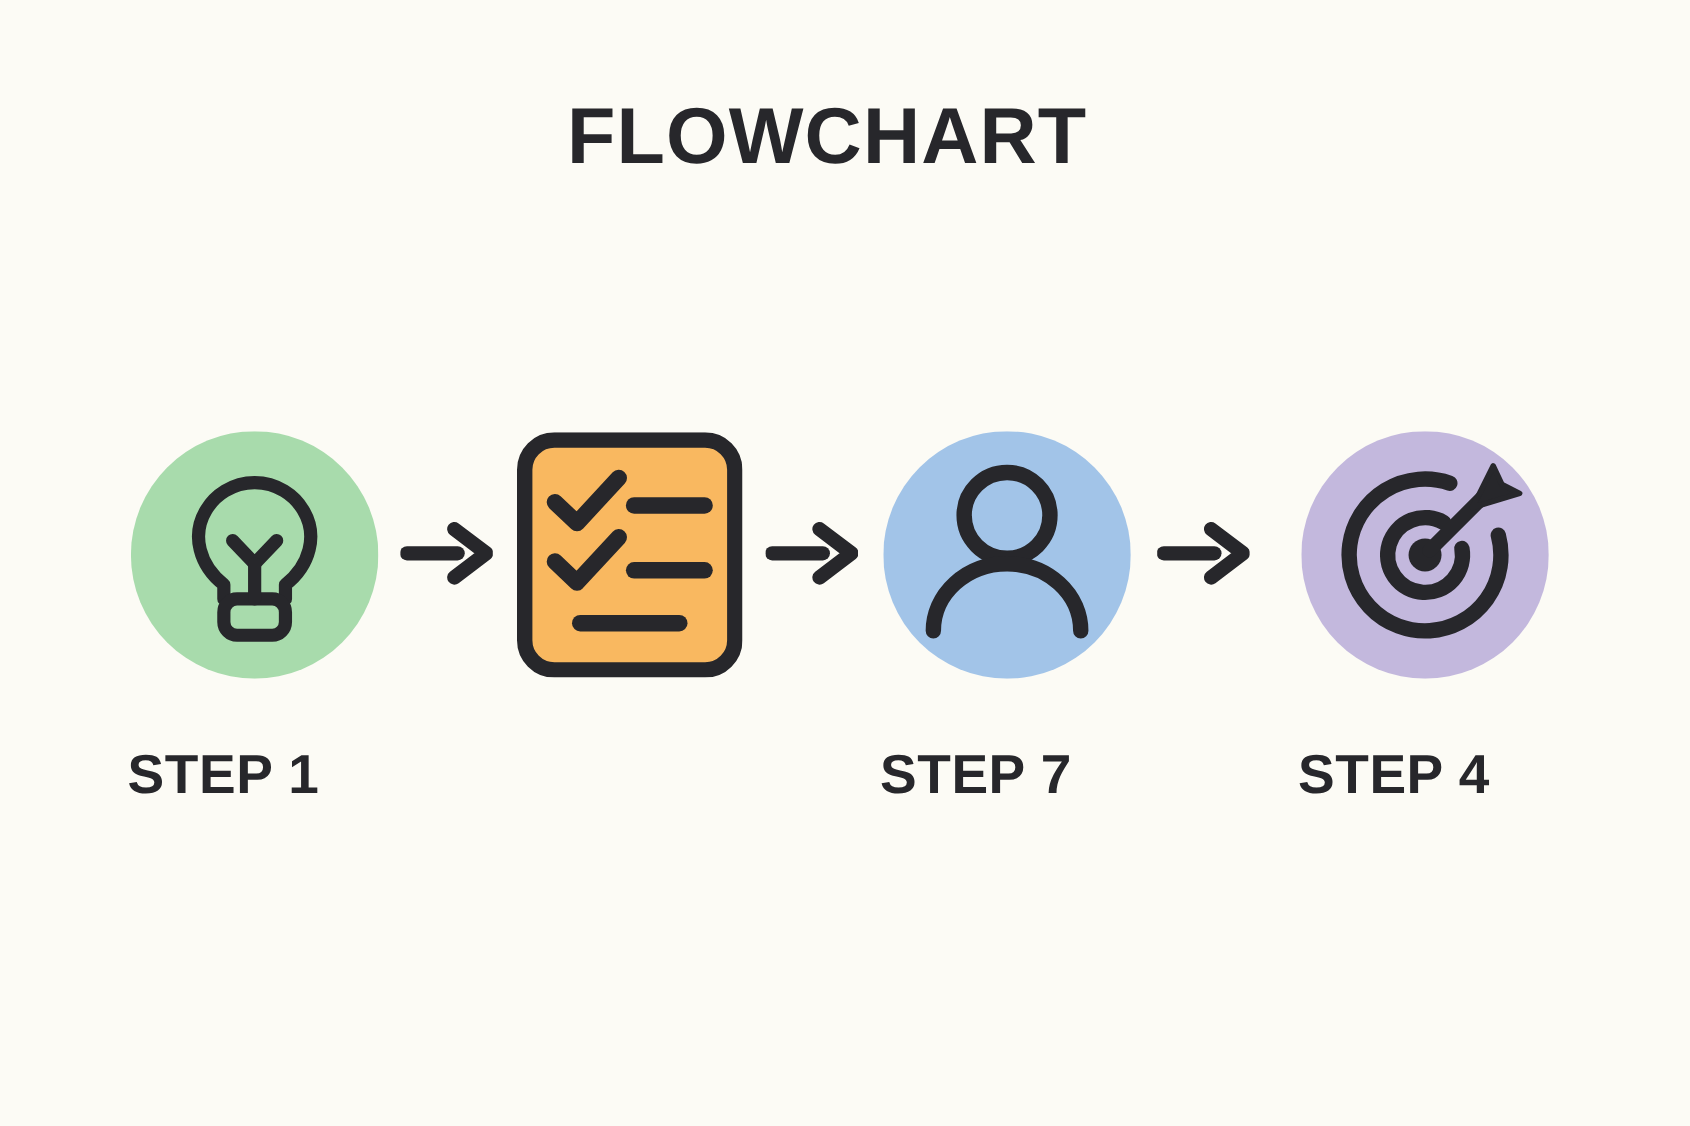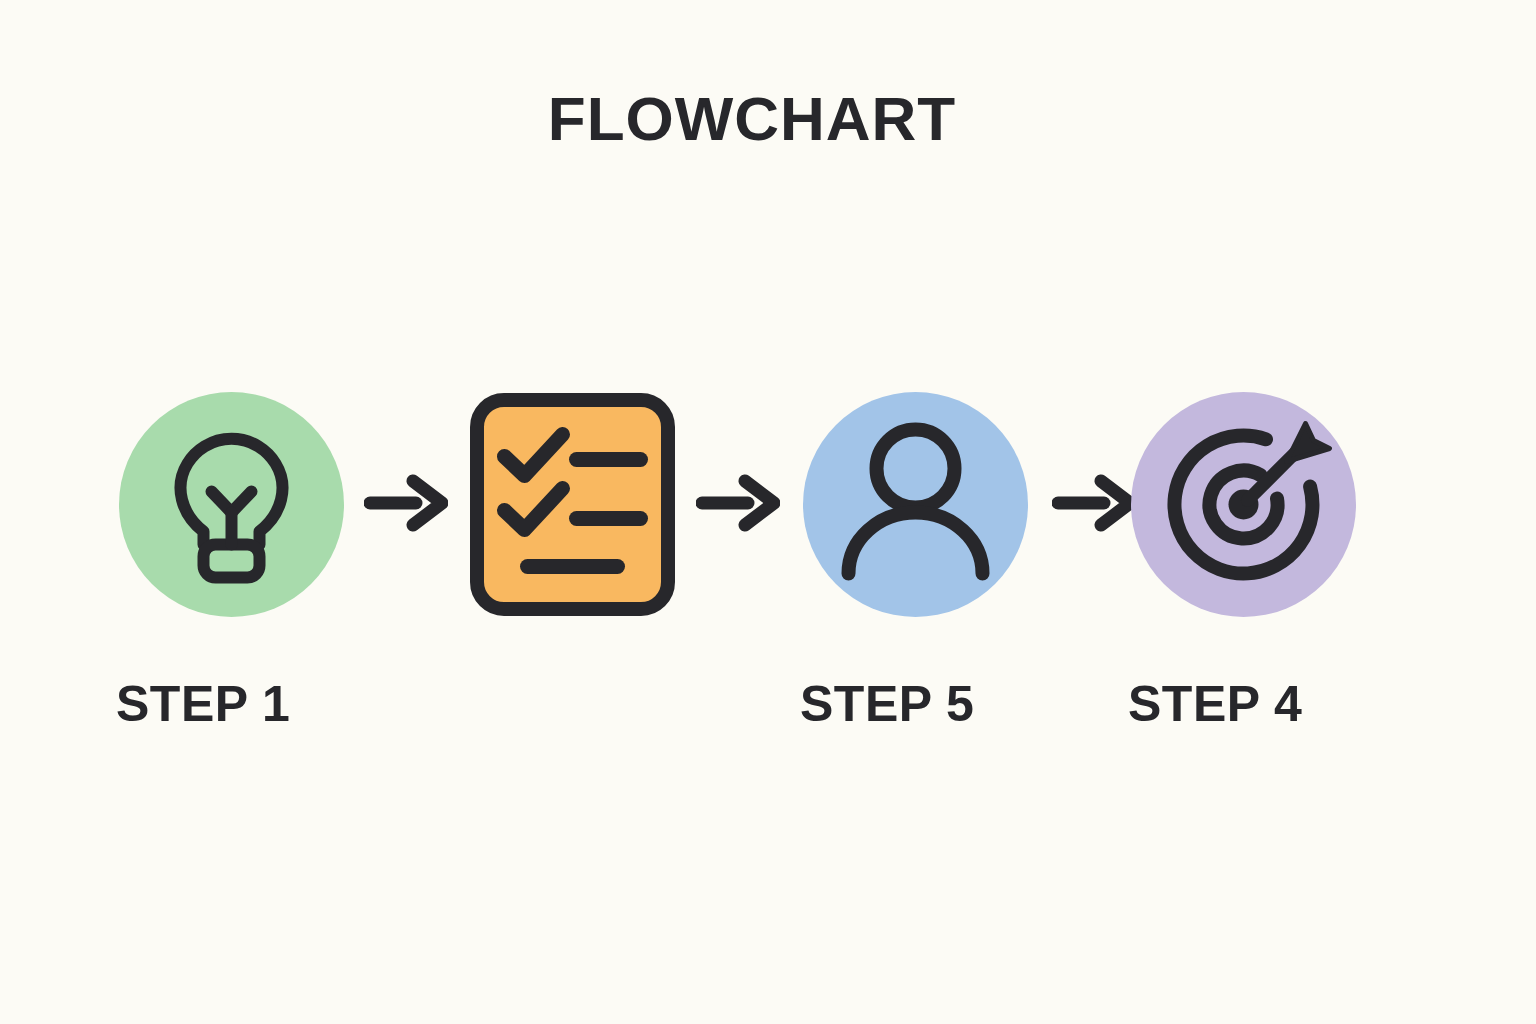--- a/index.html
+++ b/index.html
@@ -11,21 +11,21 @@
   }
   .canvas {
     position: relative;
     width: 1536px; height: 1024px;
   }
   .title {
     position: absolute;
     left: 752px; top: 88px;
     transform: translateX(-50%);
     margin: 0;
-    font-size: 62px;
+    font-size: 72px;
     font-weight: 800;
     letter-spacing: 1px;
     line-height: 1;
     color: var(--ink, #27272b);
     white-space: nowrap;
   }
   .step {
     position: absolute;
     top: 392px;
     width: 230px;
@@ -108,31 +108,31 @@
   <div class="step" style="left:800px">
     <div class="icon-wrap">
       <svg width="225" height="225" viewBox="-112.5 -112.5 225 225">
         <circle r="112.5" class="fill-step3"></circle>
         <g class="ink-stroke fill-none round" stroke-width="14">
           <circle cx="0" cy="-36" r="39"></circle>
           <path d="M -67 69 A 67 61 0 0 1 67 69"></path>
         </g>
       </svg>
     </div>
-    <div class="step-label">STEP 5</div>
+    <div class="step-label">STEP 7</div>
   </div>
 
   <svg class="connector" style="left:1052px" width="84" height="58" viewBox="0 0 84 58">
     <g class="ink-stroke fill-none round" stroke-width="13">
       <path d="M 6 29 L 52 29"></path>
       <path d="M 49 7 L 78 29 L 49 51"></path>
     </g>
   </svg>
 
-  <div class="step" style="left:1128px">
+  <div class="step" style="left:1180px">
     <div class="icon-wrap">
       <svg width="225" height="225" viewBox="-112.5 -112.5 225 225">
         <circle r="112.5" class="fill-step4"></circle>
         <g class="ink-stroke fill-none round" stroke-width="14">
           <path d="M 66.6 -17.9 A 69 69 0 1 1 22.5 -65.2"></path>
           <path d="M 33.5 -5.9 A 34 34 0 1 1 17 -29.4"></path>
         </g>
         <circle r="15" class="fill-ink"></circle>
         <path class="ink-stroke round" stroke-width="13" d="M 4 -4 L 56 -56"></path>
         <path class="fill-ink ink-stroke round" stroke-width="5" d="M 43 -43 L 62 -81 L 70 -64 L 86 -56 Z"></path>

